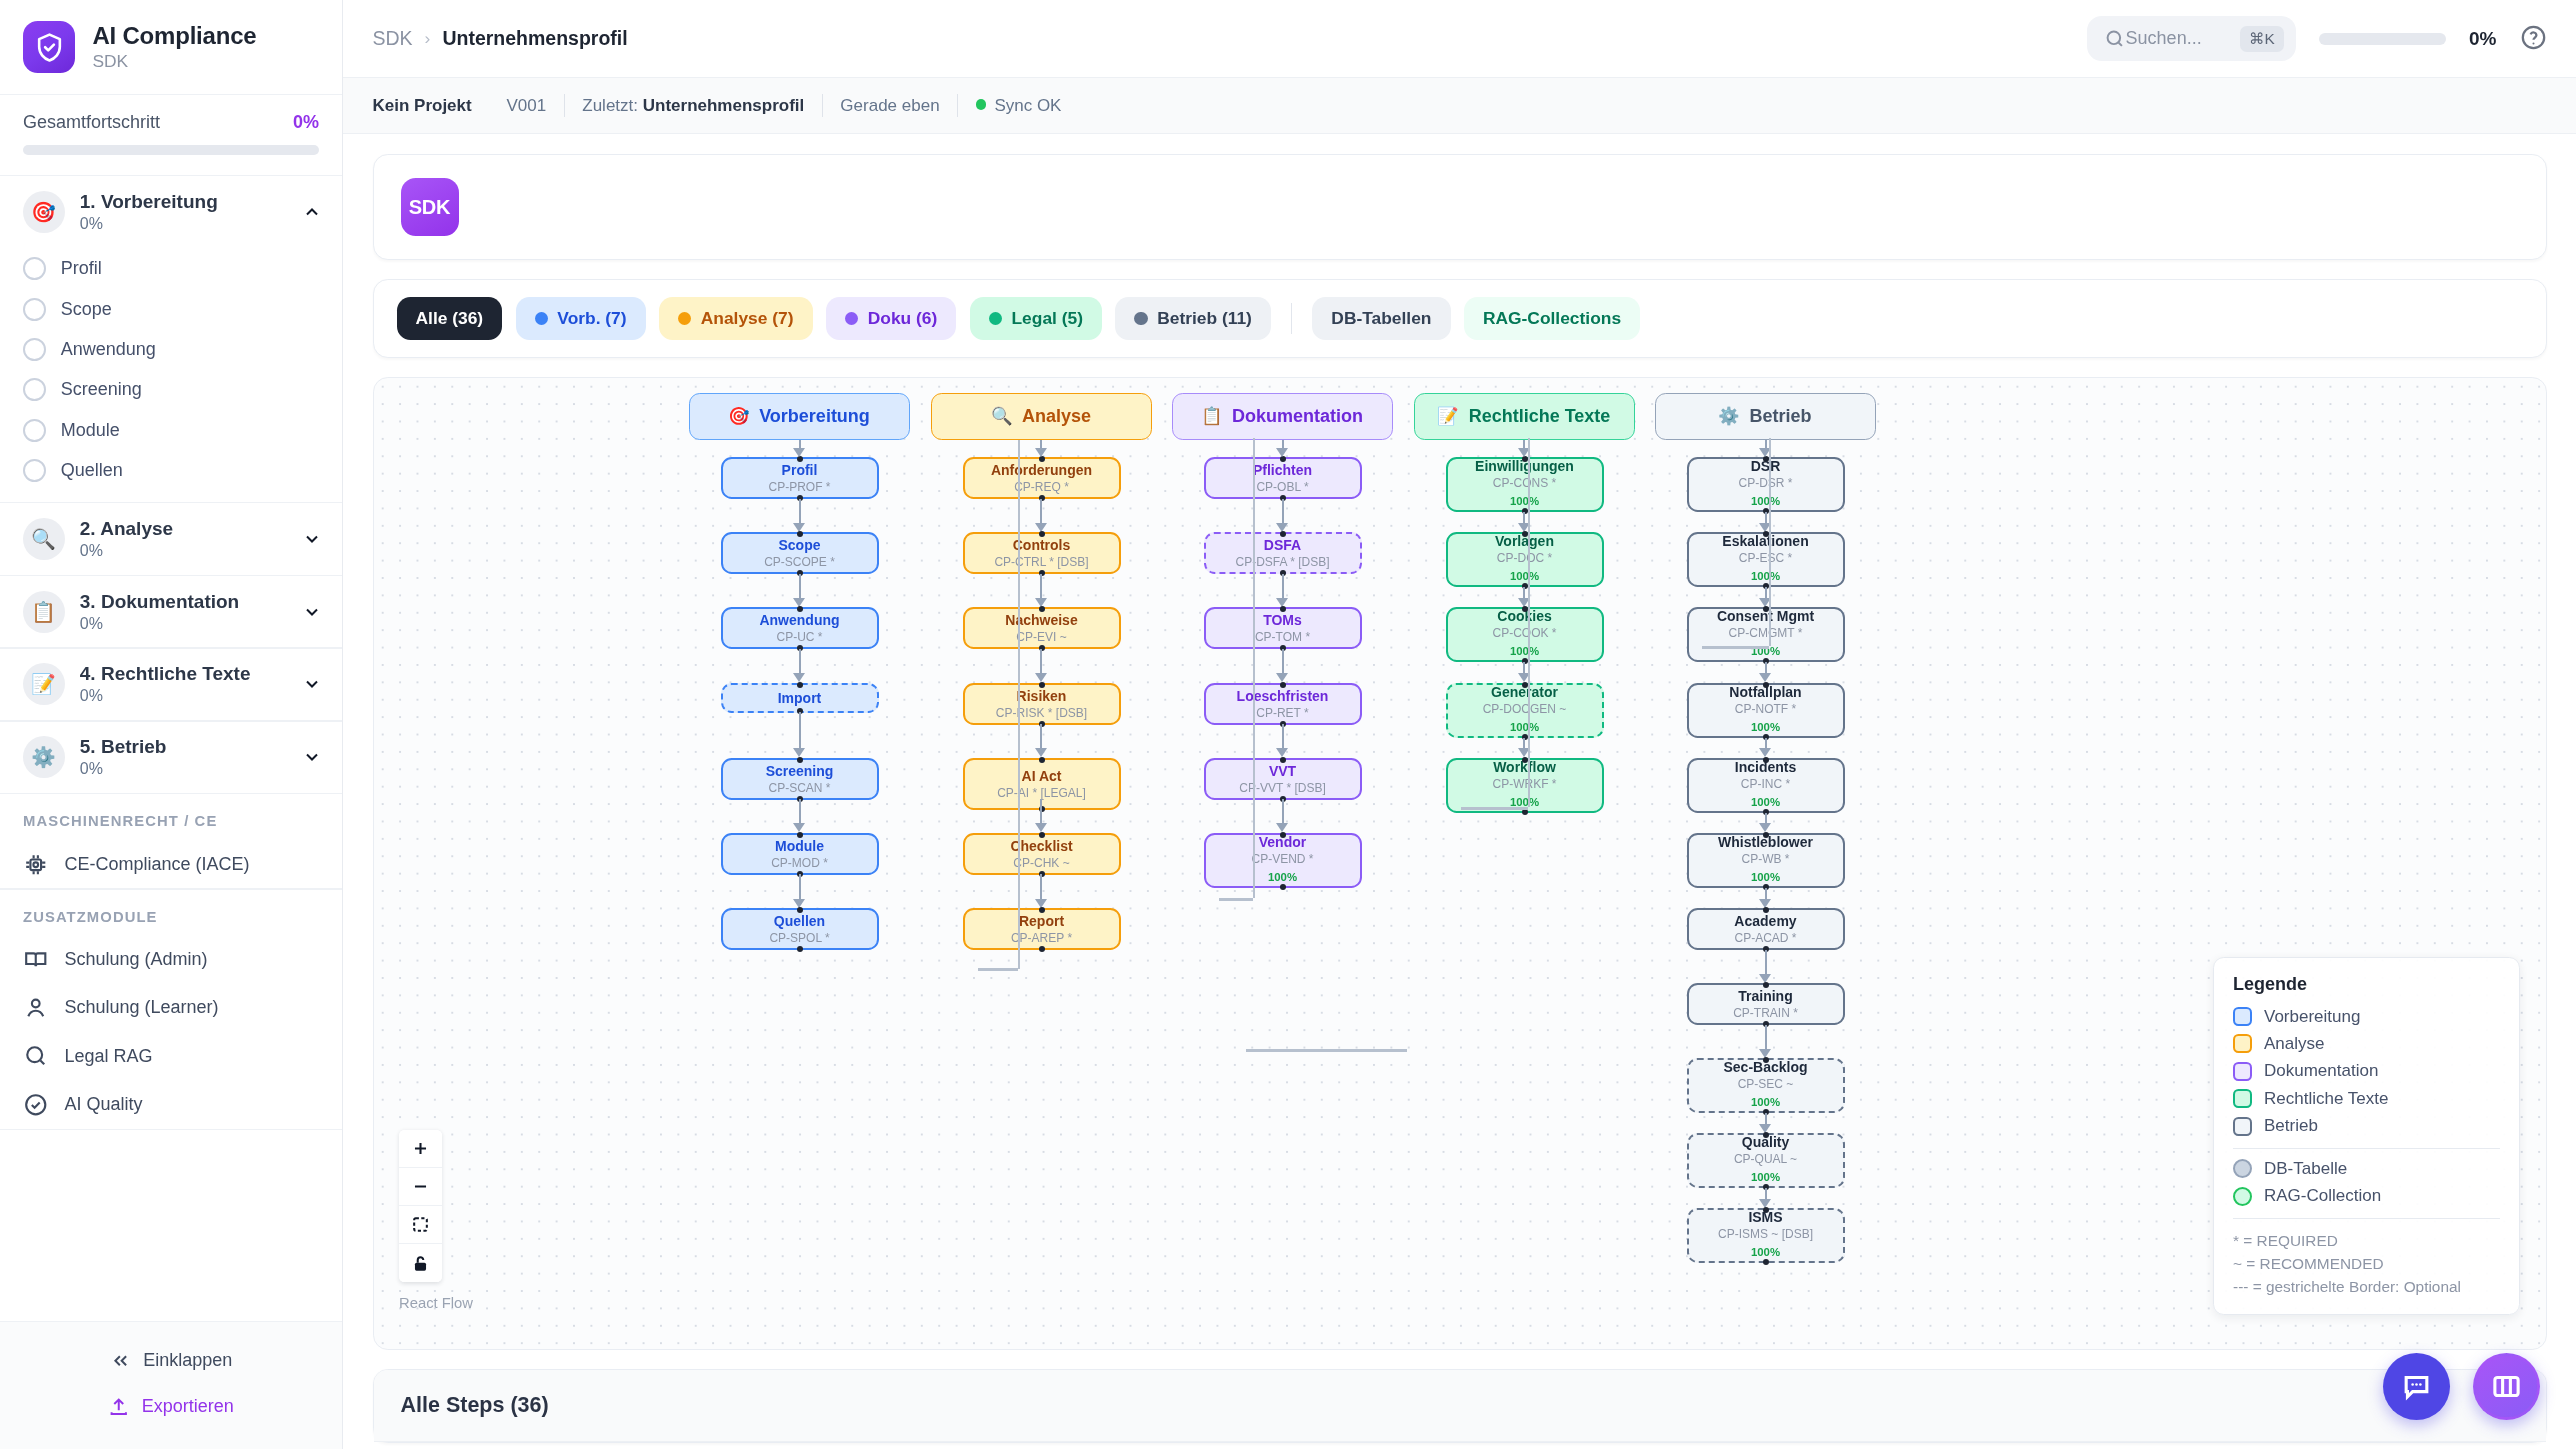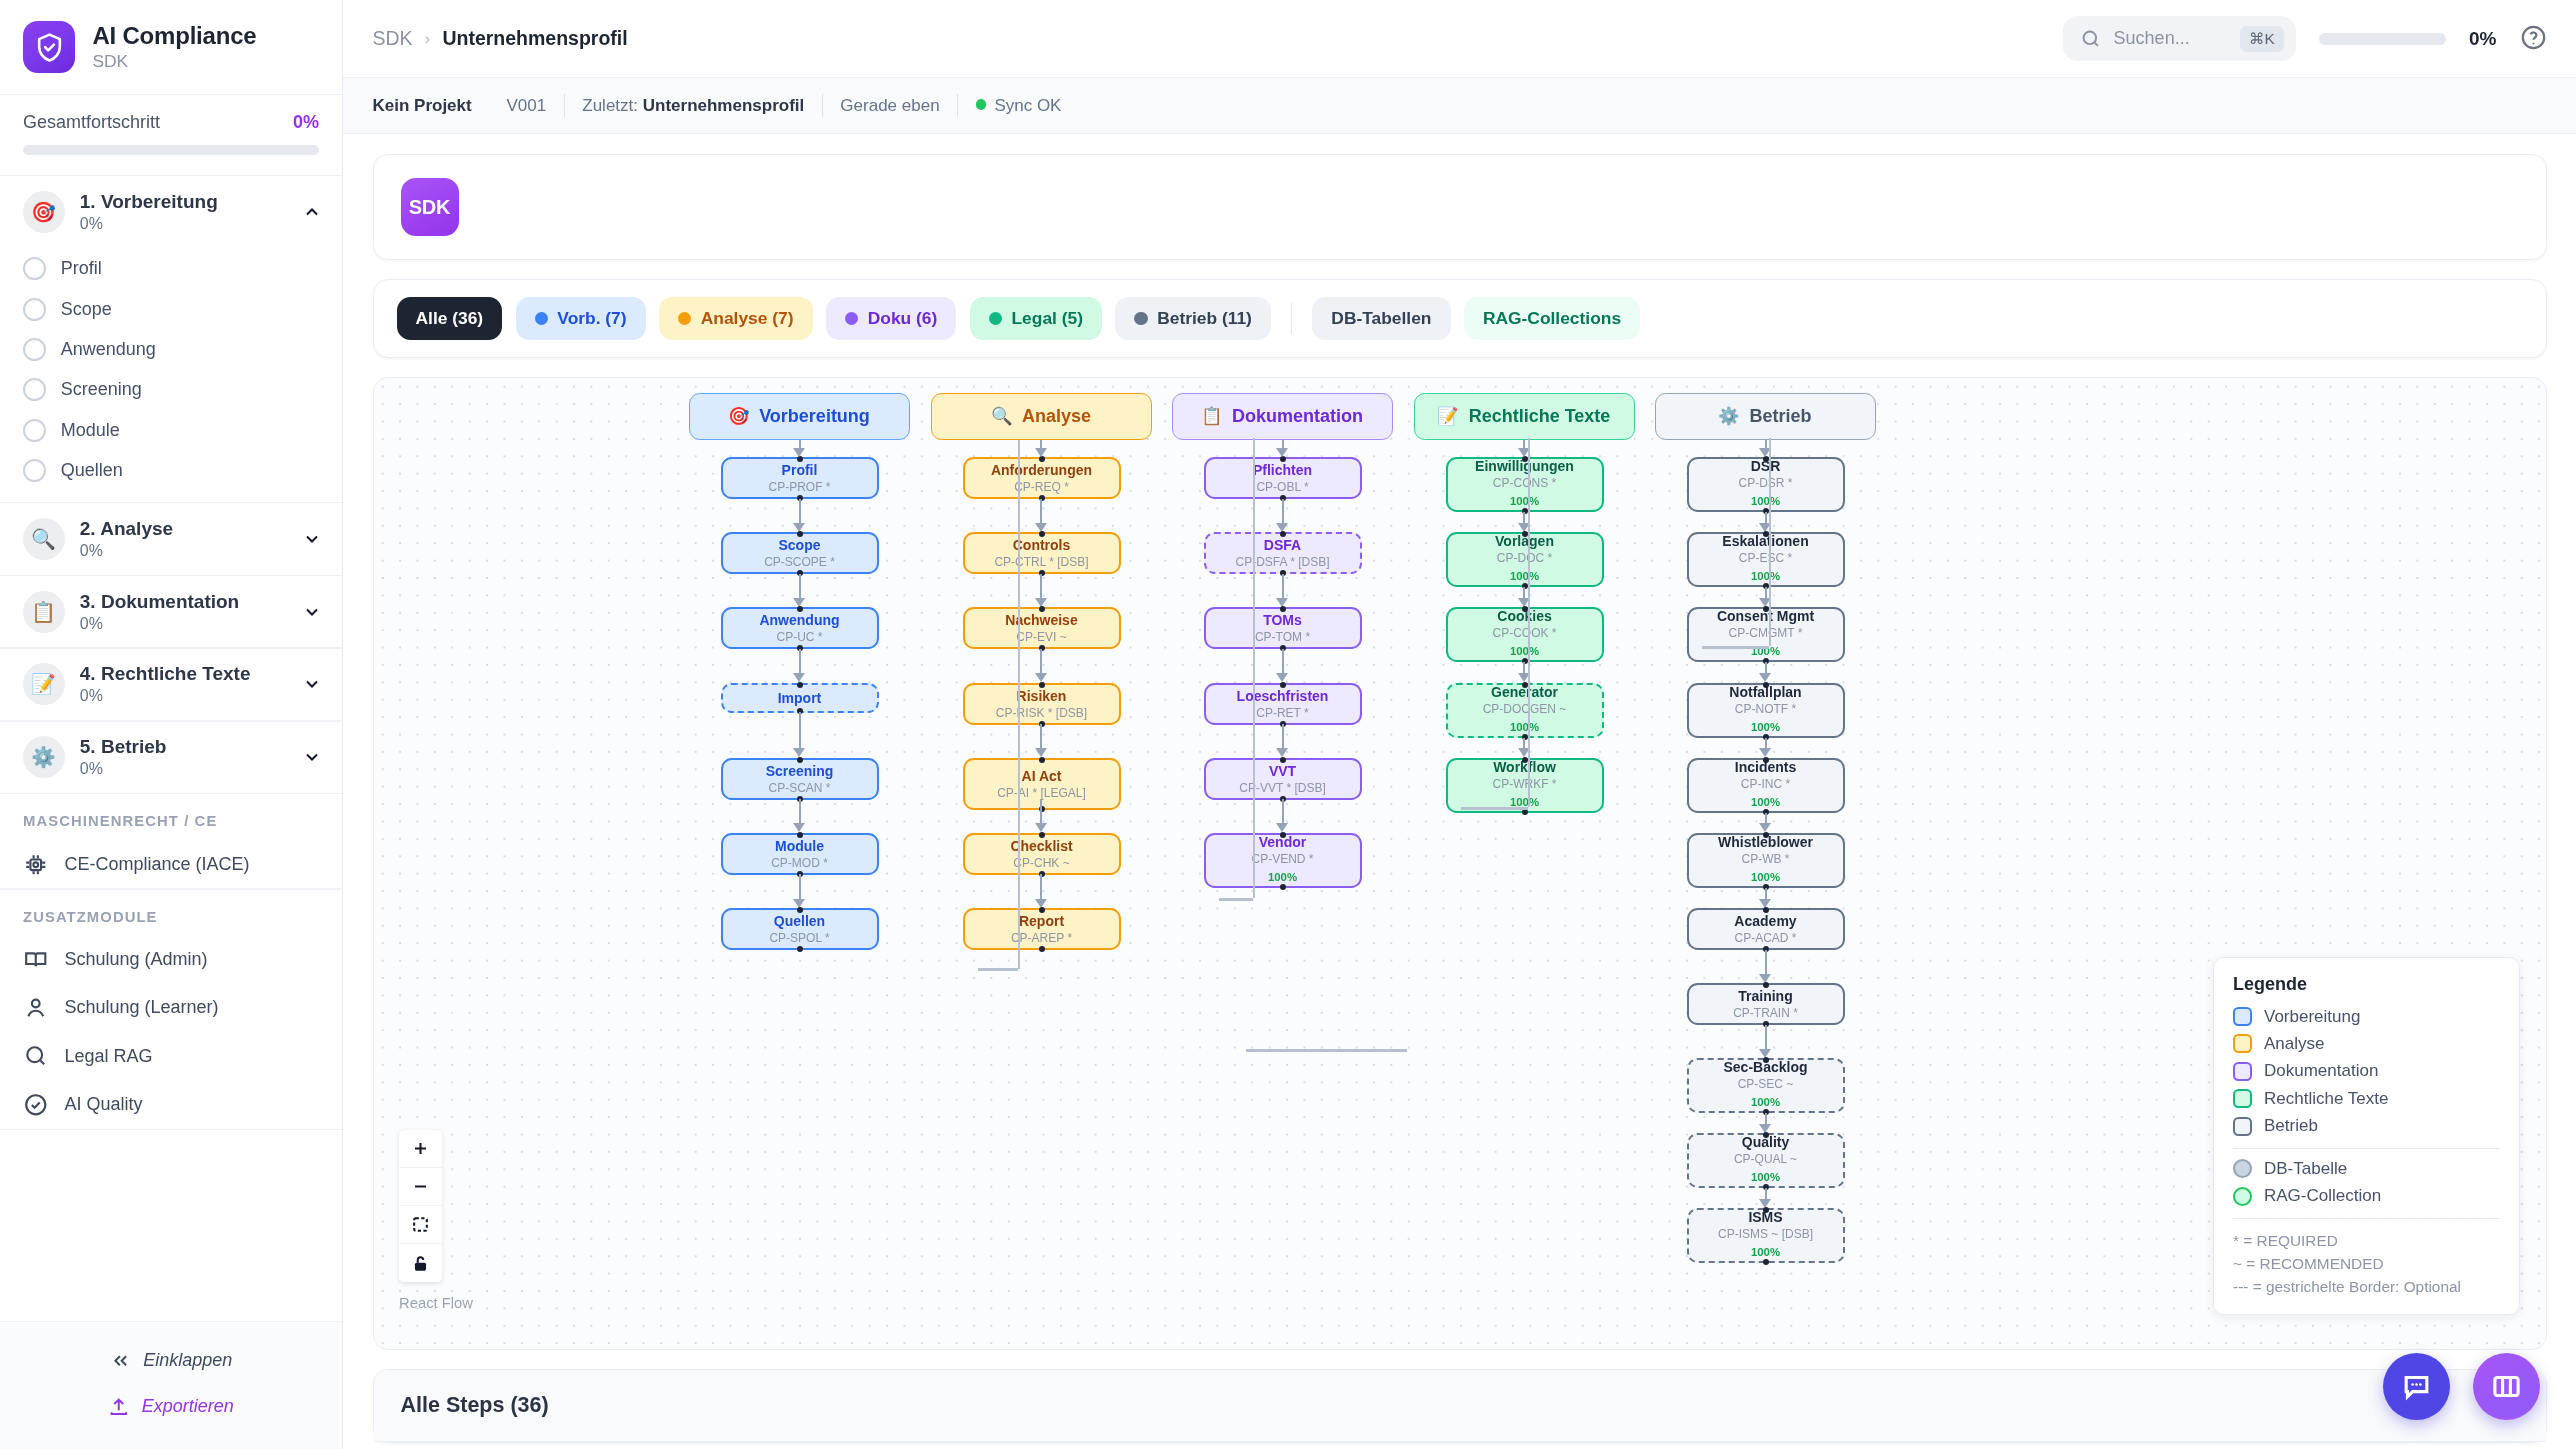--- a/index.html
+++ b/index.html
@@ -75,42 +75,42 @@
     color: #98a2b3; padding: 19px 23px 10.7px 23px; text-transform: uppercase;
   }
   .mod {
     display: flex; align-items: center; gap: 16px;
     padding: 11.4px 23px; cursor: pointer;
   }
   .mod-ico { width: 25.5px; height: 25.5px; flex: 0 0 25.5px; display: flex; align-items: center; justify-content: center; }
   .mod-ico svg { width: 25.5px; height: 25.5px; stroke: #3f4a5e; stroke-width: 2; fill: none; }
   .mod-label { font-size: 18px; color: #3f4a5e; }
 
-  .sidebar-foot { border-top: 1.3px solid #eef1f5; background: #fafbfc; padding: 16px 0 20px 0; font-style: italic; }
+  .sidebar-foot { border-top: 1.3px solid #eef1f5; background: #fafbfc; padding: 16px 0 20px 0; }
   .foot-btn {
     display: flex; align-items: center; justify-content: center; gap: 12px;
     padding: 12px 0; cursor: pointer; font-size: 18px; color: #3f4a5e;
   }
   .foot-btn.export { color: #9333ea; }
   .foot-btn svg { width: 21.5px; height: 21.5px; stroke: currentColor; stroke-width: 2.2; fill: none; }
 
   
   .main { flex: 1; height: 1449px; display: flex; flex-direction: column; background: #ffffff; overflow: hidden; }
 
   .topbar {
     height: 78px; flex: 0 0 78px; display: flex; align-items: center;
     padding: 0 29.5px 0 29.5px; border-bottom: 1.3px solid #edf0f4; background: #fff;
   }
   .crumb { display: flex; align-items: center; gap: 12px; font-size: 19.5px; }
   .crumb .c1 { color: #8b93a3; cursor: pointer; }
   .crumb .carrow { color: #b6bdc9; font-size: 17.4px; }
   .crumb .c2 { color: #1e2532; font-weight: 600; }
   .topbar-right { margin-left: auto; display: flex; align-items: center; gap: 23px; }
   .search-box {
-    display: flex; align-items: center; gap: 12px;
+    display: flex; align-items: center; 
     background: #f1f3f7; border-radius: 14.8px; padding: 9.4px 12px 9.4px 17.4px; cursor: text;
   }
   .search-box svg { width: 21.5px; height: 21.5px; stroke: #8b93a3; stroke-width: 2.2; fill: none; }
   .search-ph { font-size: 18px; color: #8b93a3; width: 114px; }
   .kbd { background: #e2e6ed; border-radius: 6.7px; padding: 4px 9.4px; font-size: 15.4px; color: #5b6576; }
   .mini-prog { width: 127px; height: 12px; border-radius: 6.7px; background: #e5e8ee; }
   .mini-pct { font-size: 19px; font-weight: 700; color: #1e2532; }
   .help-ico svg { width: 27px; height: 27px; stroke: #6b7280; stroke-width: 2; fill: none; }
 
   .metabar {

